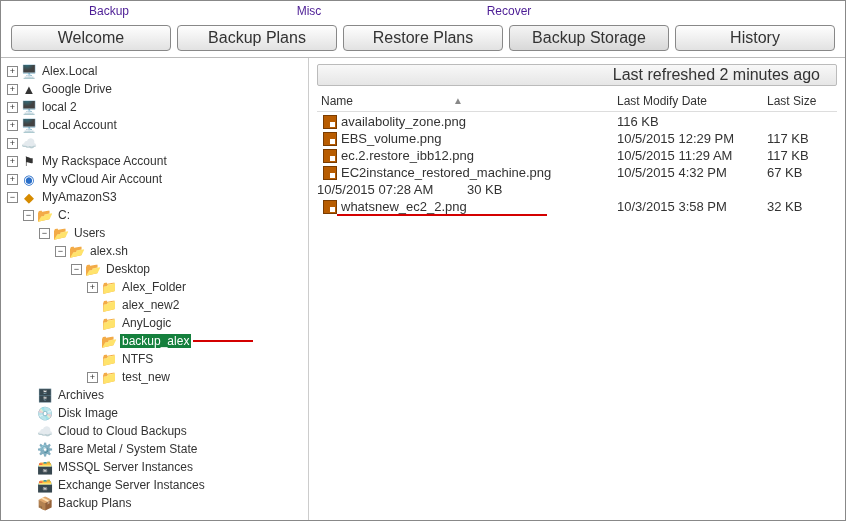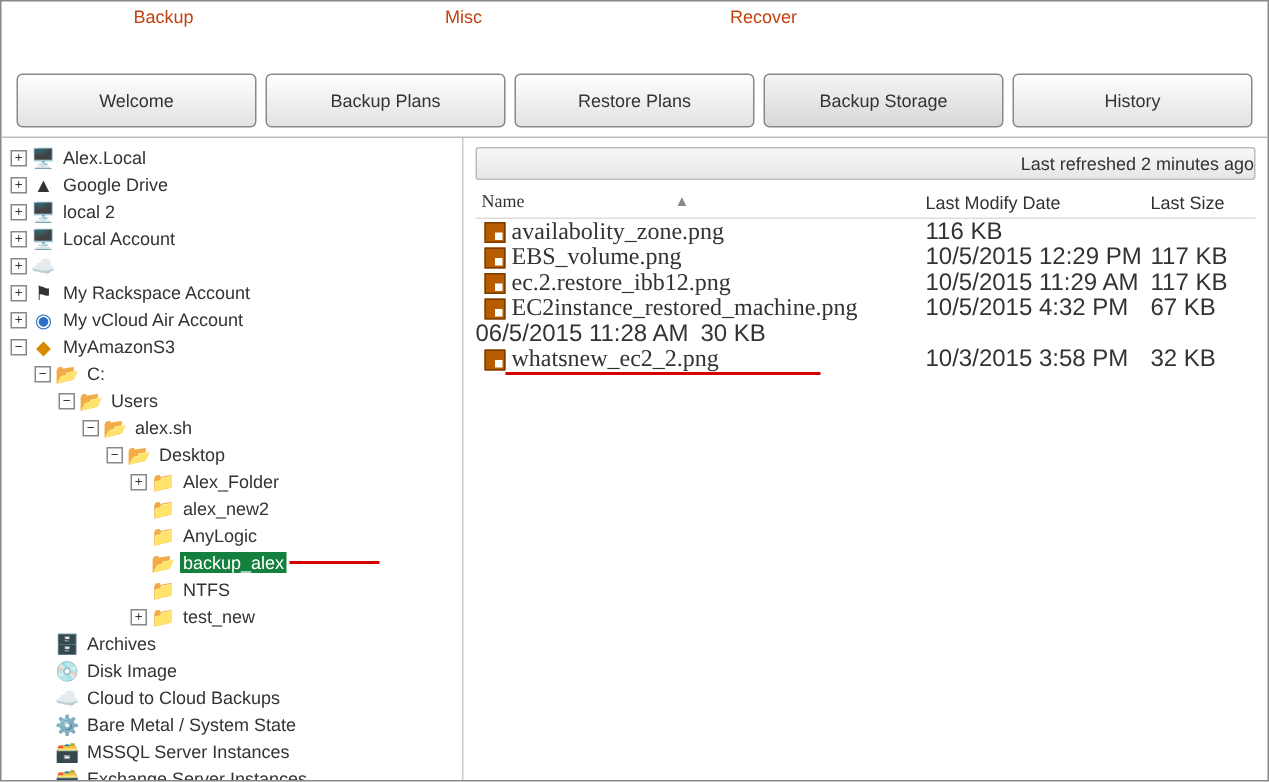--- a/index.html
+++ b/index.html
@@ -12,41 +12,40 @@
     width: 846px;
     height: 521px;
     overflow: hidden;
     border: 1px solid #888;
   }
   .menubar {
     display: flex;
     height: 20px;
     align-items: center;
     padding: 0 8px;
-    color: #c2410c;
+    color: #4c1d95;
   }
   .menubar span { width: 200px; text-align: center; }
   .tabs {
     display: flex;
     gap: 6px;
     padding: 4px 10px 6px 10px;
   }
   .tab {
     flex: 1;
-    height: 36px;
+    height: 26px;
     border: 1px solid #888;
     border-radius: 4px;
     background: linear-gradient(#fefefe,#e2e2e2);
     display: flex;
     align-items: center;
     justify-content: center;
-    font-size: 12px;
+    font-size: 16px;
     color: #333;
     cursor: pointer;
-    margin-top: 24px;
   }
   .tab.active {
     background: linear-gradient(#f4f4f4,#d8d8d8);
     font-weight: 500;
   }
   .content {
     display: flex;
     height: calc(100% - 54px);
     border-top: 1px solid #bbb;
   }
@@ -98,42 +97,42 @@
     padding: 6px 8px 6px 8px;
   }
   .refreshbar {
     height: 22px;
     border: 1px solid #bbb;
     border-radius: 2px;
     background: linear-gradient(#f8f8f8,#e6e6e6);
     display: flex;
     align-items: center;
     justify-content: flex-end;
-    padding: 0 0;
-    font-size: 12px;
+    padding: 0 16px;
+    font-size: 16px;
     color: #333;
     margin-bottom: 4px;
   }
   .filehead {
     display: flex;
     height: 22px;
     align-items: center;
     border-bottom: 1px solid #ddd;
     font-size: 12px;
     color: #333;
   }
-  .col-name { width: 300px; padding-left: 4px; display:flex; align-items:center;font-family:Liberation Serif, serif; }
+  .col-name { width: 300px; padding-left: 4px; display:flex; align-items:center; }
   .col-date { width: 150px; }
   .col-size { flex: 1; }
   .sortarrow { margin-left: 100px; color: #888; font-size: 10px; }
   .filerow {
     display: flex;
     height: 17px;
-    align-items: center;
-    font-size: 16px;
+    align-items: flex-end;
+    font-size: 13px;
   }
   .ficon {
     width: 14px; height: 14px;
     background: #b85c00;
     border: 1px solid #7a3c00;
     margin: 0 4px 0 2px;
     position: relative;
   }
   .ficon::after {
     content: "";
@@ -345,21 +344,21 @@
         </div>
         <div class="filerow">
           <div class="col-name">
             <span class="ficon"></span>
             <span>EC2instance_restored_machine.png</span>
           </div>
           <div class="col-date">10/5/2015 4:32 PM</div>
           <div class="col-size">67 KB</div>
         </div>
         <div class="filerow">
-          <div class="col-date">06/5/2015 11:28 AM</div>
+          <div class="col-date">10/5/2015 07:28 AM</div>
           <div class="col-size">30 KB</div>
         </div>
         <div class="filerow">
           <div class="col-name">
             <span class="ficon"></span>
             <span>whatsnew_ec2_2.png</span>
           </div>
           <div class="col-date">10/3/2015 3:58 PM</div>
           <div class="col-size">32 KB</div>
         </div>

